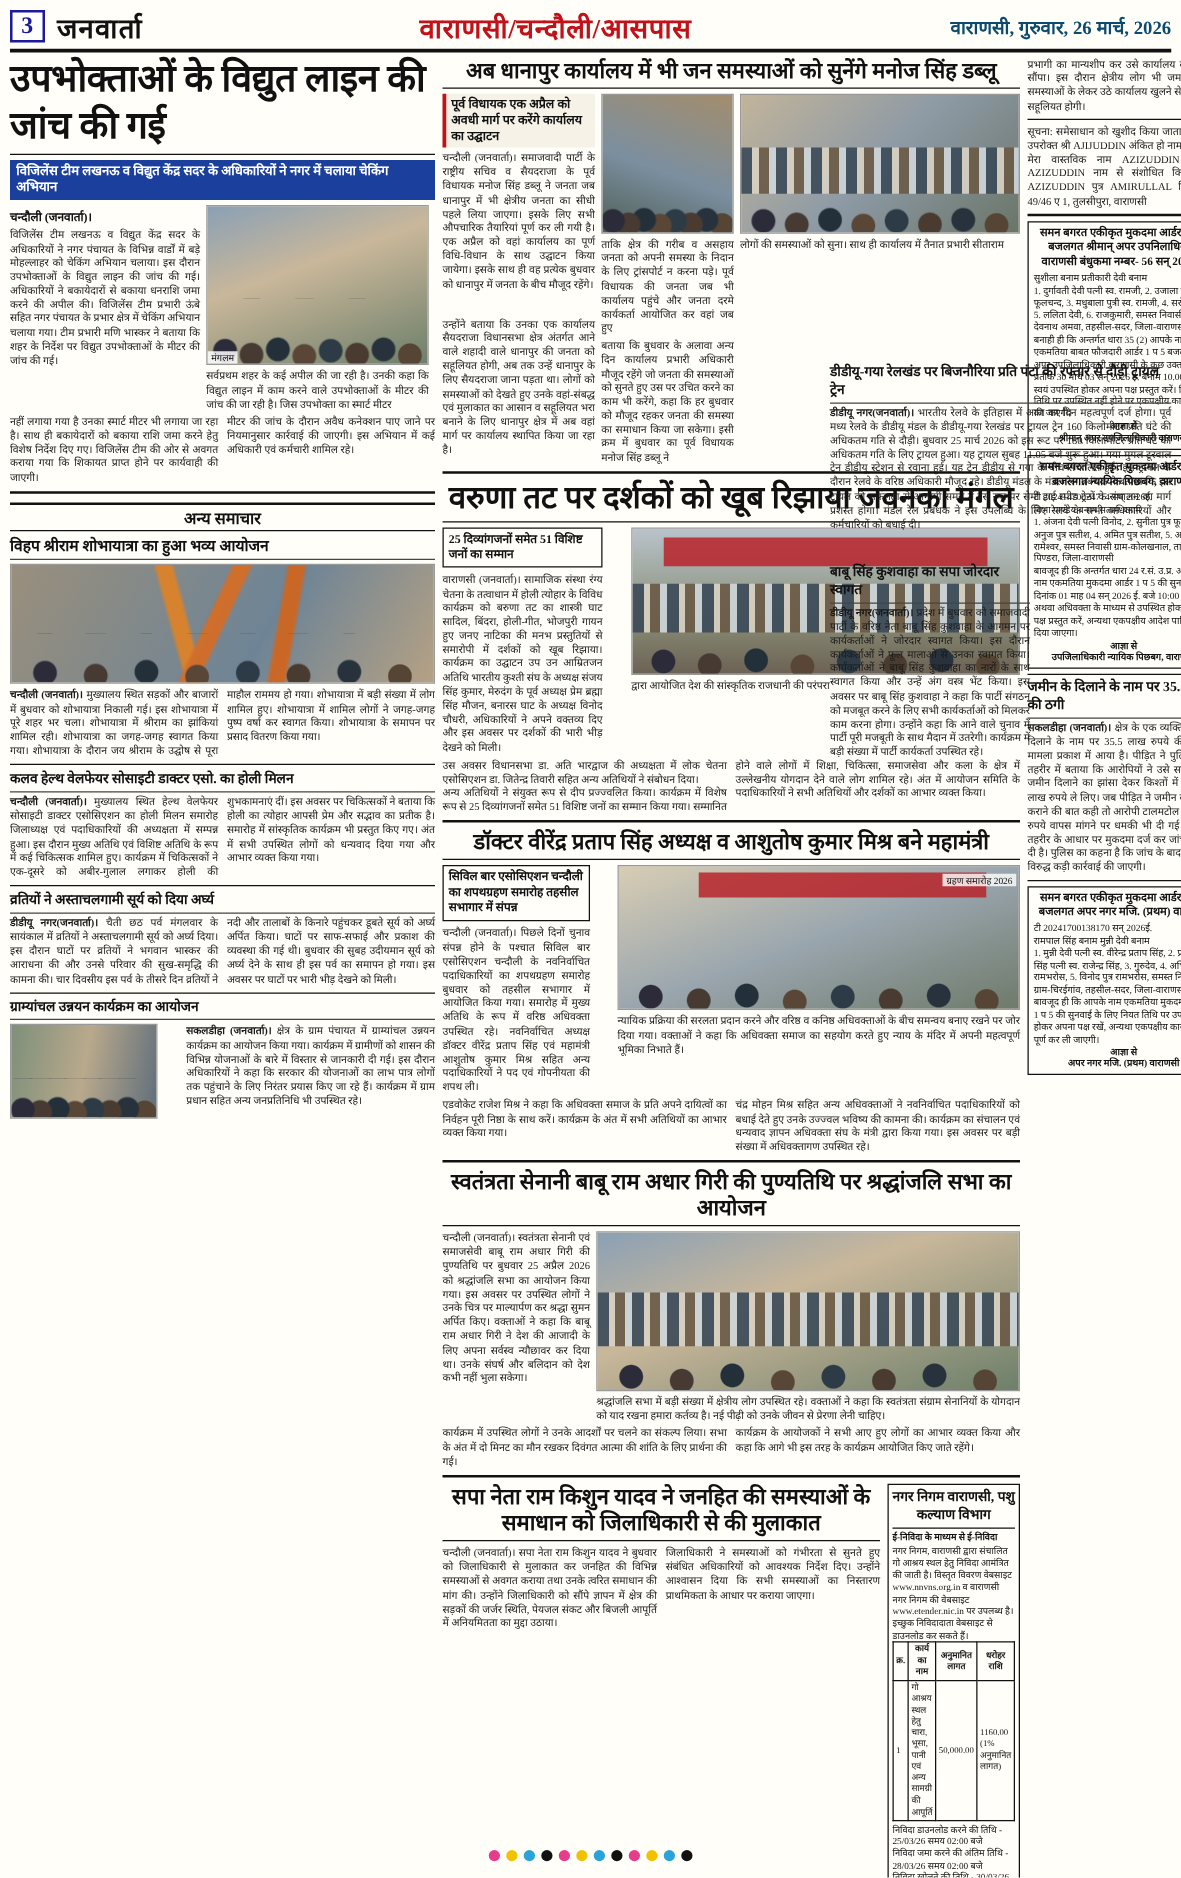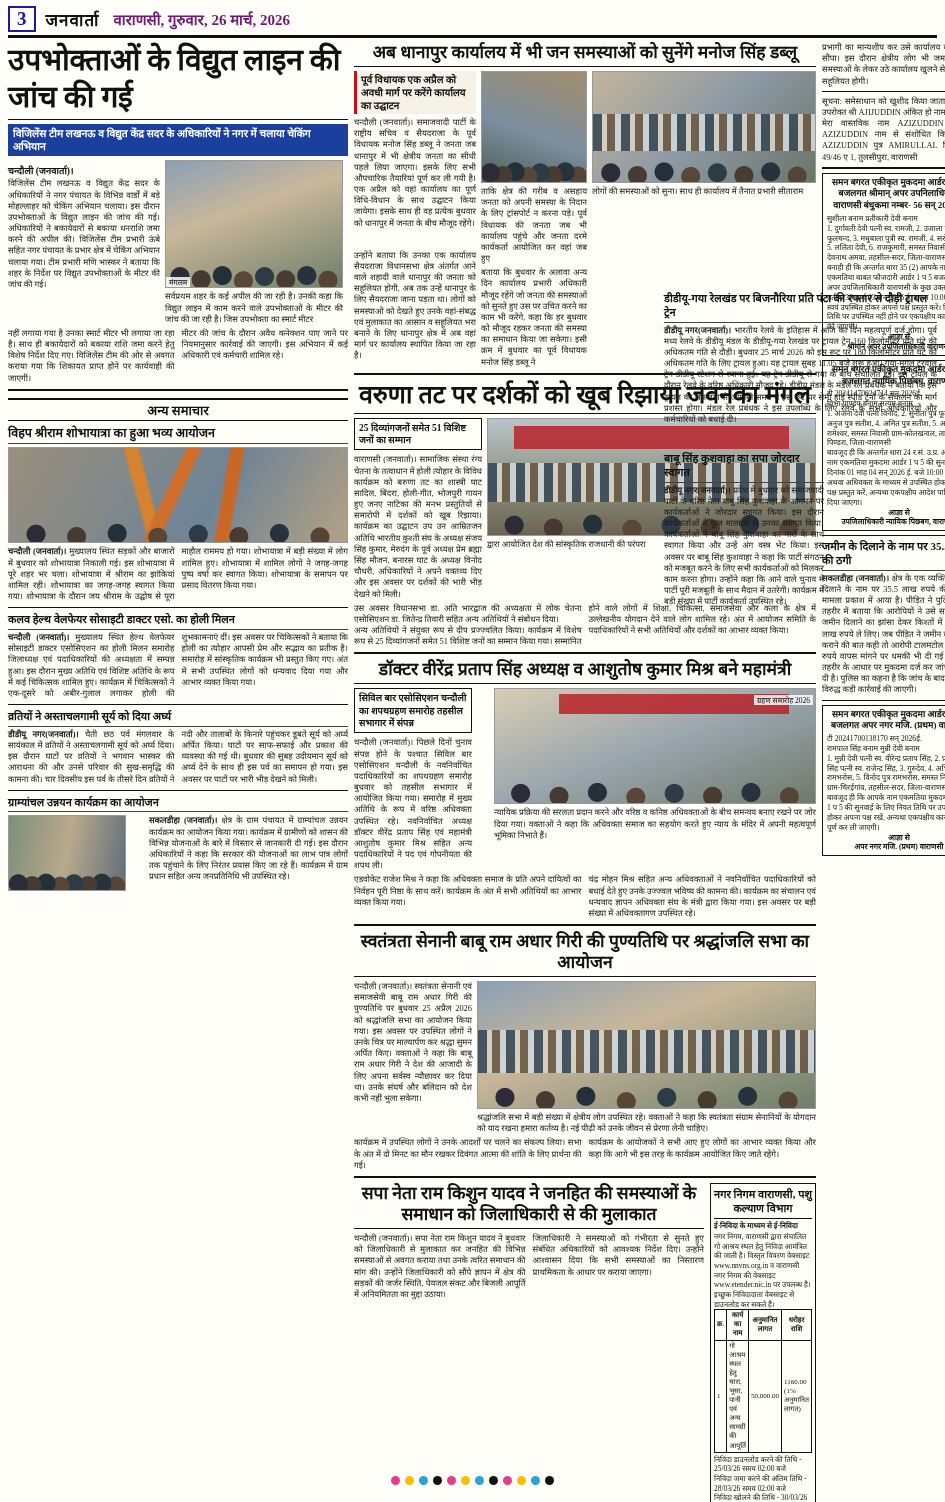--- a/index.html
+++ b/index.html
@@ -31,38 +31,38 @@
     border: 2px solid #1b1b9c;
     color: #1b1b9c;
     font-weight: bold;
     font-size: 19px;
     padding: 0 7px;
     line-height: 22px;
     margin-right: 10px;
     background: #fff;
   }
   .paper-name {
-    font-size: 17px;
+    font-size: 22px;
     font-weight: bold;
     letter-spacing: 1px;
     color: #111;
     margin-right: 14px;
   }
   .edition {
     flex: 1;
     text-align: center;
     font-size: 22px;
     font-weight: bold;
     color: #c3111a;
     letter-spacing: .5px;
   }
   .datecity {
     font-size: 15px;
     font-weight: bold;
-    color: #701a75;
+    color: #0c4a6e;
     white-space: nowrap;
   }
   
   .body-grid {
     display: grid;
     grid-template-columns: 340px 1fr 154px;
     gap: 6px;
     height: 1430px;
   }
   .col { display: flex; flex-direction: column; gap: 5px; }
@@ -222,20 +222,21 @@
   }
 </style>
 </head>
 <body>
 
 <div class="page">
 
   <div class="masthead">
     <div class="page-num">3</div>
     <div class="paper-name">जनवार्ता</div>
+    <div class="edition">वाराणसी/चन्दौली/आसपास</div>
     <div class="datecity">वाराणसी, गुरुवार, 26 मार्च, 2026</div>
   </div>
 
   <div class="body-grid">
 
     <div class="col">
 
       <div>
         <div class="hl-huge">उपभोक्ताओं के विद्युत लाइन की जांच की गई</div>
         <div class="subhl-blue" style="margin-top:4px">विजिलेंस टीम लखनऊ व विद्युत केंद्र सदर के अधिकारियों ने नगर में चलाया चेकिंग अभियान</div>
@@ -328,21 +329,21 @@
             </div>
             <div class="txt" style="margin-top:3px">लोगों की समस्याओं को सुना। साथ ही कार्यालय में तैनात प्रभारी सीताराम</div>
           </div>
         </div>
       </div>
 
       <div class="rule-thick"></div>
 
       <div>
         <div class="hdr-center big">वरुणा तट पर दर्शकों को खूब रिझाया जवनका मंगल</div>
-        <div style="display:flex;gap:5px;margin-top:4px">
+        <div style="display:flex;gap:23px;margin-top:4px">
           <div style="width:128px">
             <div class="kicker-box">25 दिव्यांगजनों समेत 51 विशिष्ट जनों का सम्मान</div>
             <div class="txt" style="margin-top:4px">वाराणसी (जनवार्ता)। सामाजिक संस्था रंग्य चेतना के तत्वाधान में होली त्योहार के विविध कार्यक्रम को बरुणा तट का शास्त्री घाट सादिल, बिंदरा, होली-गीत, भोजपुरी गायन हुए जनए नाटिका की मनभ प्रस्तुतियों से समारोपी में दर्शकों को खूब रिझाया। कार्यक्रम का उद्घाटन उप उन आम्रितजन अतिथि भारतीय कुश्ती संघ के अध्यक्ष संजय सिंह कुमार, मेरुदंग के पूर्व अध्यक्ष प्रेम ब्रह्मा सिंह मौजन, बनारस घाट के अध्यक्ष विनोद चौधरी, अधिकारियों ने अपने वक्तव्य दिए और इस अवसर पर दर्शकों की भारी भीड़ देखने को मिली।</div>
           </div>
           <div style="flex:1">
             <div class="photo grad-photo-f" style="height:118px">
               <div class="banner-red"></div>
               <div class="stagerow"></div>
               <div class="crowdbar"></div>
             </div>

